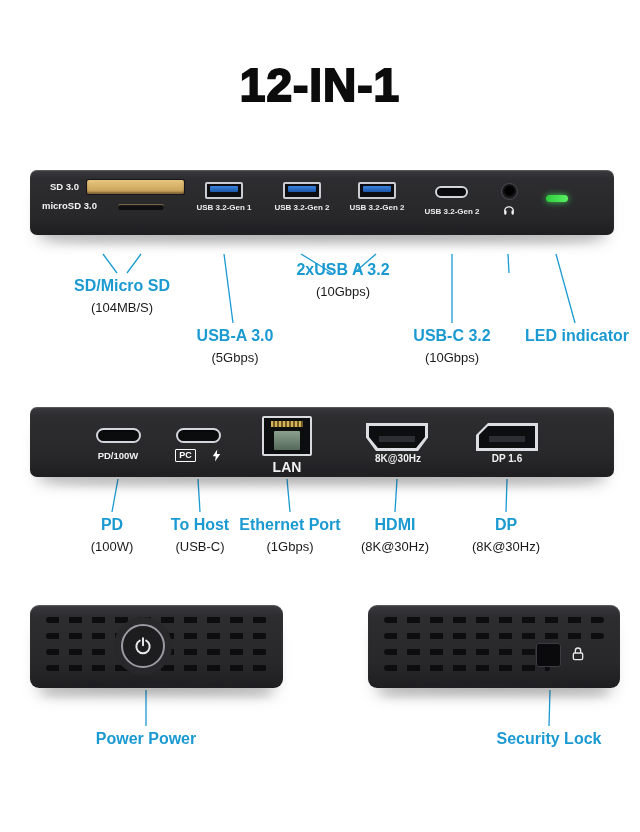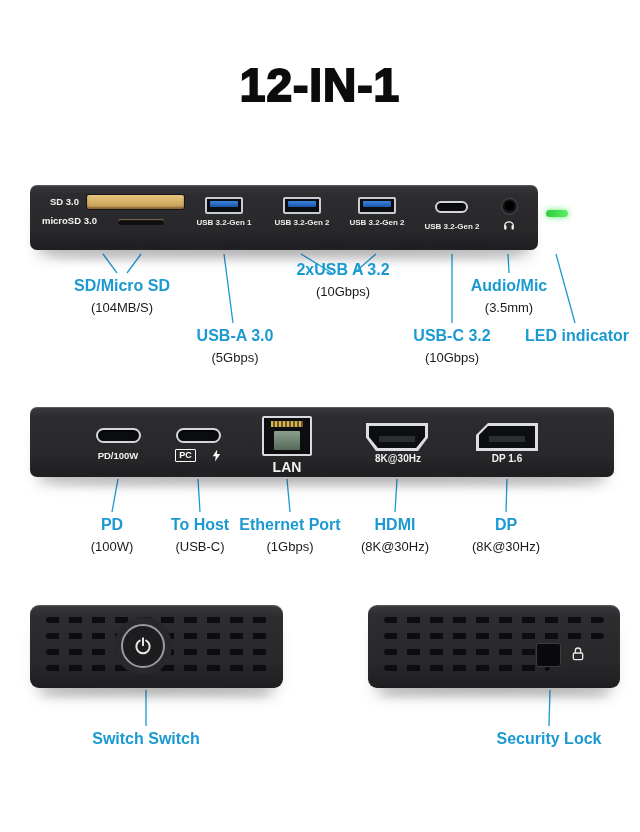--- a/index.html
+++ b/index.html
@@ -19,21 +19,21 @@
   .device {
     position:absolute; border-radius:7px;
     background:linear-gradient(180deg,#3a3a3e 0%, #2d2d30 14%, #28282b 70%, #1e1e21 100%);
     box-shadow: inset 0 1px 1px rgba(255,255,255,0.18), 0 14px 16px -10px rgba(0,0,0,0.35);
   }
   .device::after {
     content:""; position:absolute; top:100%; left:4%; right:4%; height:14px;
     background:linear-gradient(180deg, rgba(70,70,78,0.20), rgba(70,70,78,0));
     filter:blur(3px); border-radius:50%;
   }
-  .dev1 { left:30px; top:185px; width:508px; height:65px;padding-left:28px; }
+  .dev1 { left:30px; top:170px; width:584px; height:65px;padding-left:28px; }
   .dev2 { left:30px; top:407px; width:584px; height:70px; }
   .dev3 { left:30px;  top:605px; width:253px; height:83px; border-radius:9px; }
   .dev4 { left:368px; top:605px; width:252px; height:83px; border-radius:9px; }
 
   .wlabel { position:absolute; color:#f2f2f2; font-weight:bold; font-size:9.5px; white-space:nowrap; }
 
   
   .sd-card {
     position:absolute; left:57px; top:10px; width:97px; height:14px; border-radius:2px;
     background:linear-gradient(180deg,#e7c67d,#c49a52);
@@ -201,24 +201,20 @@
   </div>
 
   <div class="callout" style="left:122px;top:277px">
     <div class="c-title">SD/Micro SD</div>
     <div class="c-sub">(104MB/S)</div>
   </div>
   <div class="callout" style="left:343px;top:261px">
     <div class="c-title">2xUSB A 3.2</div>
     <div class="c-sub">(10Gbps)</div>
   </div>
-  <div class="callout" style="left:509px;top:277px">
-    <div class="c-title">Audio/Mic</div>
-    <div class="c-sub">(3.5mm)</div>
-  </div>
   <div class="callout" style="left:235px;top:327px">
     <div class="c-title">USB-A 3.0</div>
     <div class="c-sub">(5Gbps)</div>
   </div>
   <div class="callout" style="left:452px;top:327px">
     <div class="c-title">USB-C 3.2</div>
     <div class="c-sub">(10Gbps)</div>
   </div>
   <div class="callout" style="left:577px;top:327px">
     <div class="c-title">LED indicator</div>
@@ -297,19 +293,19 @@
     <div class="vent-row" style="top:44px;right:70px"></div>
     <div class="vent-row" style="top:60px;right:70px"></div>
     <div class="lock-slot"></div>
     <svg class="lock-icon" viewBox="0 0 24 24">
       <rect x="5" y="10.5" width="14" height="10" rx="2" fill="none" stroke="#e8e8e8" stroke-width="2"></rect>
       <path d="M8 10.5V7a4 4 0 0 1 8 0v3.5" fill="none" stroke="#e8e8e8" stroke-width="2"></path>
     </svg>
   </div>
 
   <div class="callout" style="left:146px;top:730px">
-    <div class="c-title">Switch Switch</div>
+    <div class="c-title">Power Power</div>
   </div>
   <div class="callout" style="left:549px;top:730px">
     <div class="c-title">Security Lock</div>
   </div>
 
 </div>
 
 </body></html>

